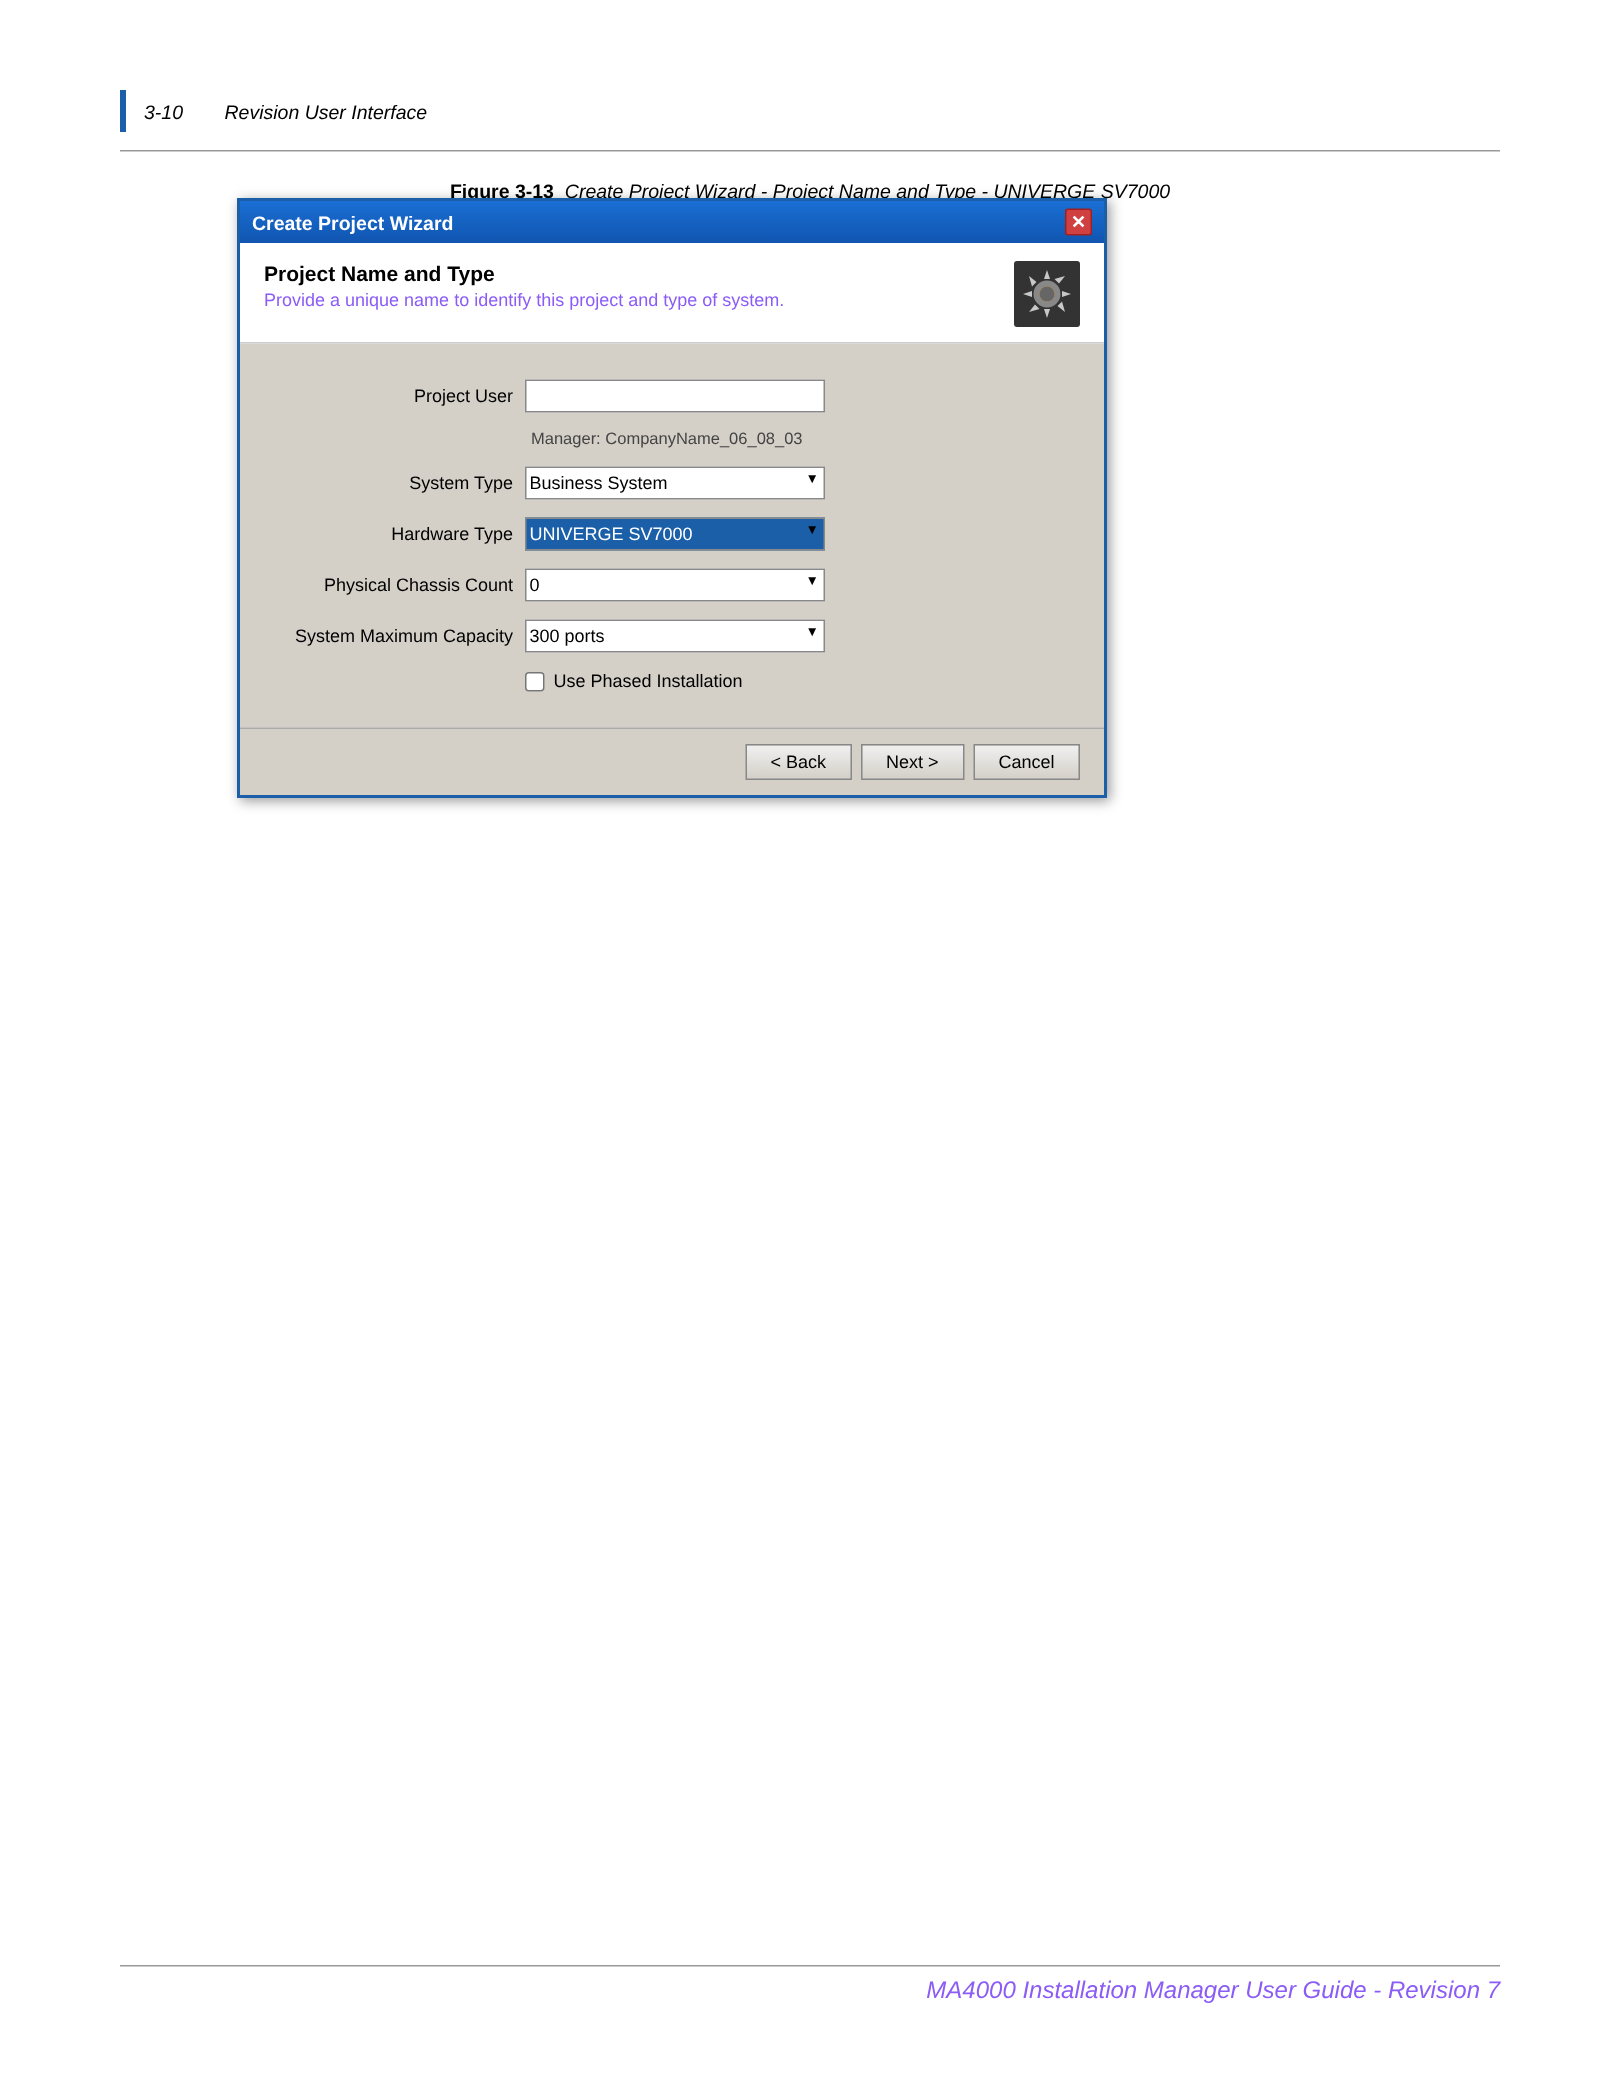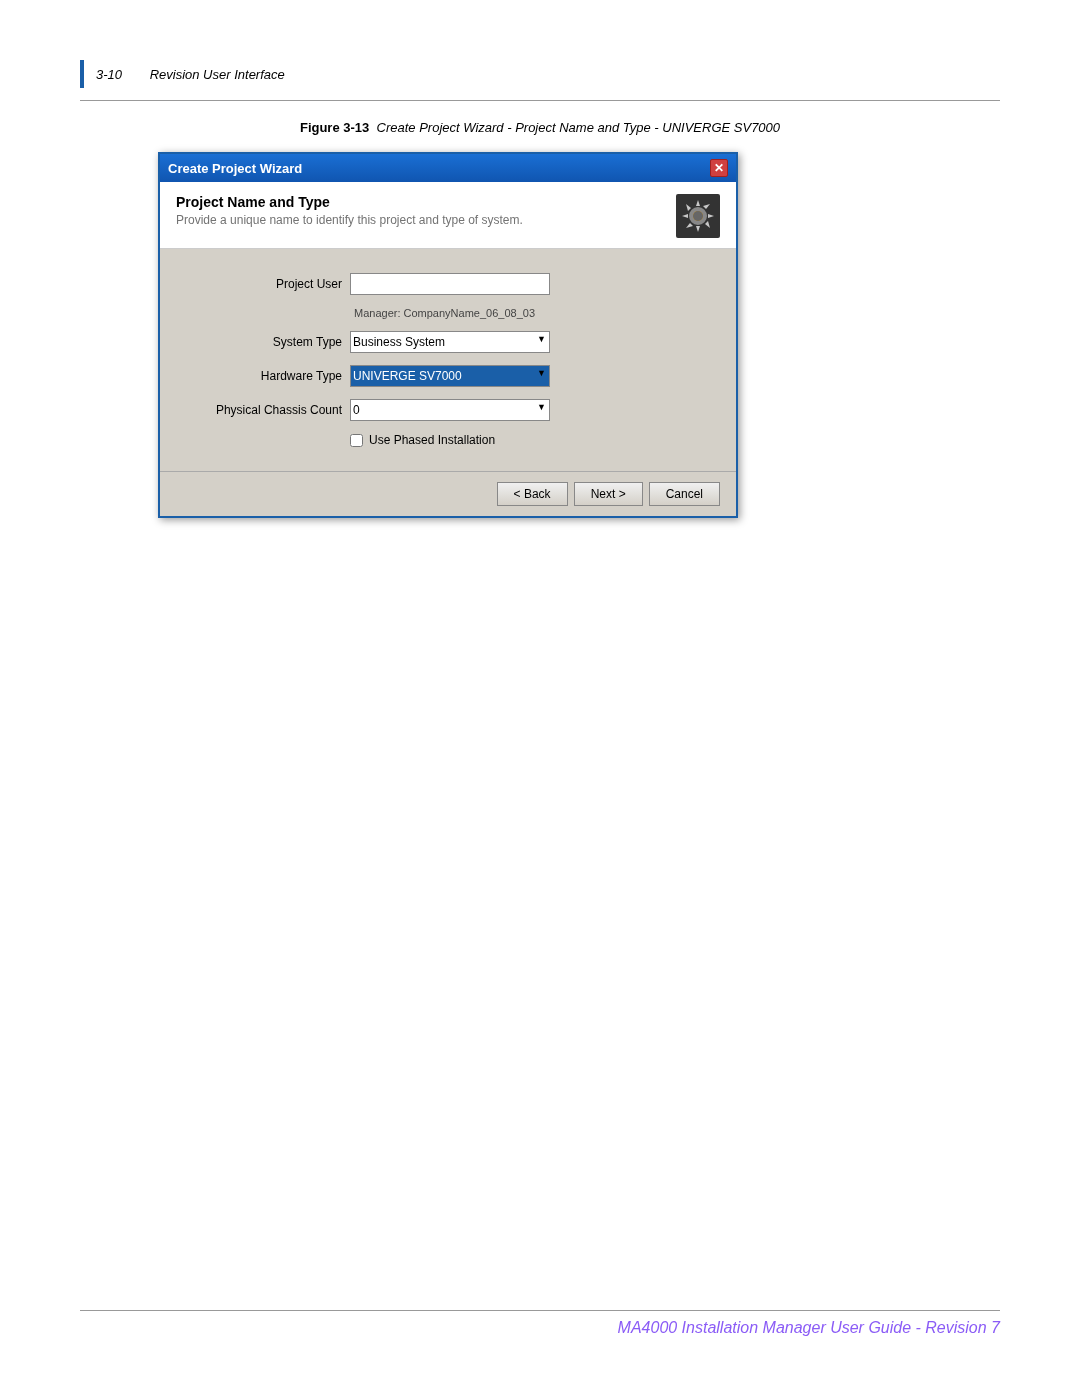--- a/index.html
+++ b/index.html
@@ -63,21 +63,21 @@
     .figure-caption .fig-label {
       font-weight: bold;
     }
     .figure-caption .fig-desc {
       font-style: italic;
     }
 
     
     .dialog-wrapper {
       position: absolute;
-      top: 152px;
+      top: 132px;
       left: 158px;
       width: 580px;
     }
 
     .dialog {
       border: 2px solid #1a5fa8;
       box-shadow: 2px 2px 8px rgba(0,0,0,0.4);
       background: #fff;
     }
 
@@ -121,21 +121,21 @@
     .dialog-header-text {
       flex: 1;
     }
     .dialog-header-title {
       font-weight: bold;
       font-size: 14px;
       margin-bottom: 3px;
     }
     .dialog-header-subtitle {
       font-size: 12px;
-      color: #737373;
+      color: #8b5cf6;
     }
     .dialog-header-icon {
       width: 44px;
       height: 44px;
       background: #333;
       border-radius: 2px;
       display: flex;
       align-items: center;
       justify-content: center;
       flex-shrink: 0;
@@ -351,20 +351,30 @@
         <div class="select-wrapper">
           <select>
             <option>0</option>
             <option>1</option>
             <option>2</option>
             <option>3</option>
           </select>
         </div>
       </div>
 
+      <div class="form-row">
+        <label class="form-label">System Maximum Capacity</label>
+        <div class="select-wrapper">
+          <select>
+            <option>300 ports</option>
+            <option>600 ports</option>
+            <option>1200 ports</option>
+          </select>
+        </div>
+      </div>
 
       <div class="checkbox-row">
         <input type="checkbox" id="phased-install" style="">
         <label class="checkbox-label" for="phased-install">Use Phased Installation</label>
       </div>
 
     </div>
 
     <div class="dialog-footer">
       <button class="dlg-btn">&lt; Back</button>

